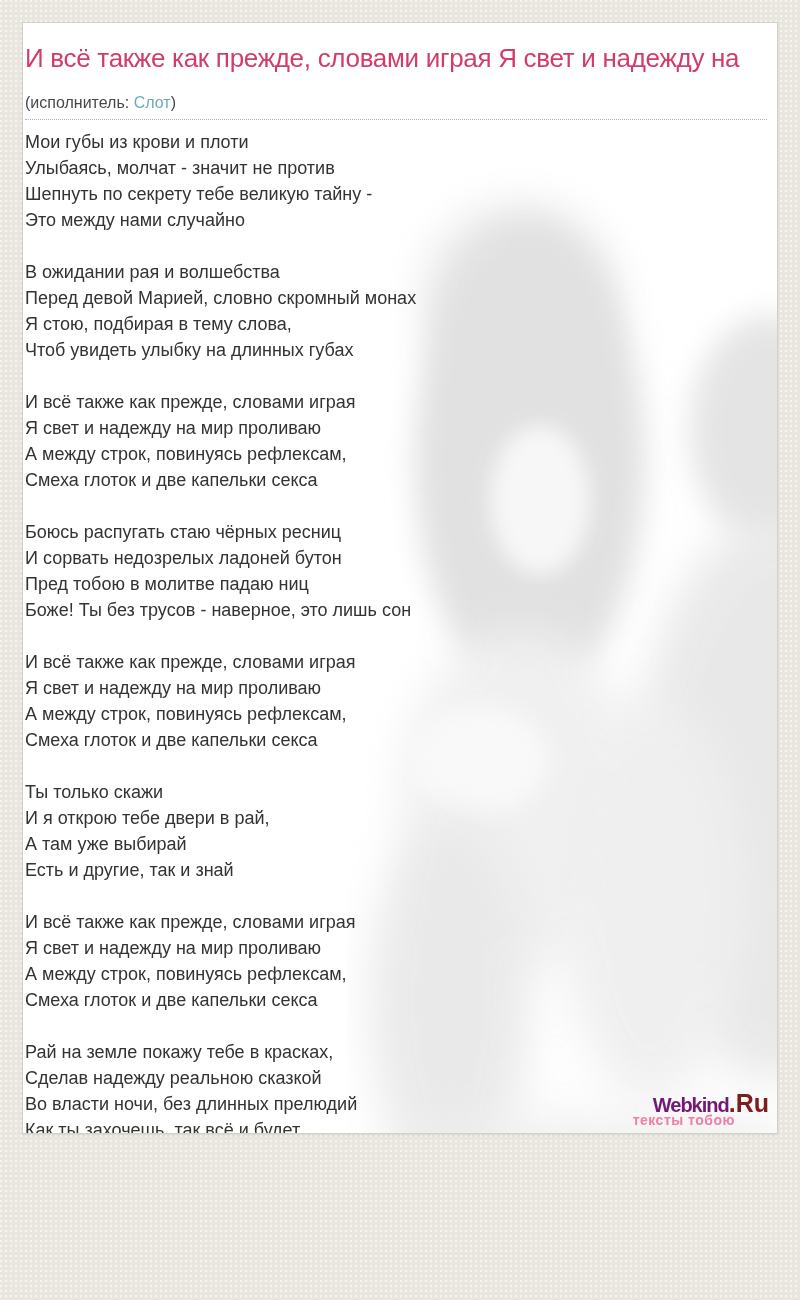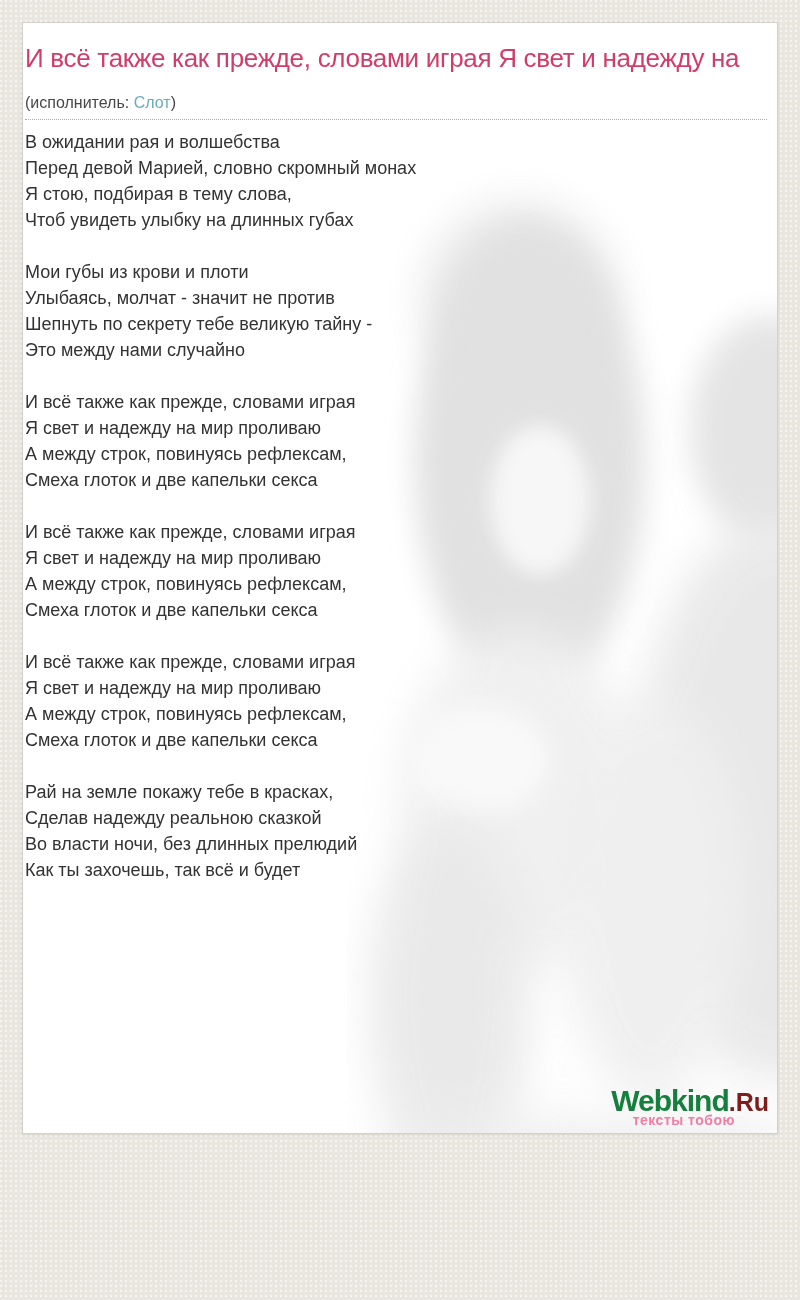--- a/index.html
+++ b/index.html
@@ -76,23 +76,23 @@
   .logo {
     position: absolute;
     right: 8px;
     bottom: 2px;
     z-index: 3;
     text-align: right;
     line-height: 1;
     cursor: pointer;
   }
   .logo-main {
-    font-size: 30px;
+    font-size: 20px;
     font-weight: bold;
-    color: #15803d;
+    color: #701a75;
     letter-spacing: -1px;
   }
   .logo-suffix {
     font-size: 25px;
     font-weight: bold;
     color: #7f1d1d;
   }
   .logo-tagline {
     margin: -3px 34px 4px 0;
     font-size: 14px;
@@ -135,36 +135,44 @@
 
   <div class="header">
     <h1 class="title">И всё также как прежде, словами играя Я свет и надежду на</h1>
     <div class="artist-line">
       <span>(исполнитель:</span>
       <a class="artist-link" href="#">Слот</a><span>)</span>
     </div>
   </div>
 
   <div class="lyrics">
+    <p>Мои губы из крови и плоти
+Улыбаясь, молчат - значит не против
+Шепнуть по секрету тебе великую тайну -
+Это между нами случайно</p>
     <p>В ожидании рая и волшебства
 Перед девой Марией, словно скромный монах
 Я стою, подбирая в тему слова,
 Чтоб увидеть улыбку на длинных губах</p>
-    <p>Мои губы из крови и плоти
-Улыбаясь, молчат - значит не против
-Шепнуть по секрету тебе великую тайну -
-Это между нами случайно</p>
     <p>И всё также как прежде, словами играя
 Я свет и надежду на мир проливаю
 А между строк, повинуясь рефлексам,
 Смеха глоток и две капельки секса</p>
+    <p>Боюсь распугать стаю чёрных ресниц
+И сорвать недозрелых ладоней бутон
+Пред тобою в молитве падаю ниц
+Боже! Ты без трусов - наверное, это лишь сон</p>
     <p>И всё также как прежде, словами играя
 Я свет и надежду на мир проливаю
 А между строк, повинуясь рефлексам,
 Смеха глоток и две капельки секса</p>
+    <p>Ты только скажи
+И я открою тебе двери в рай,
+А там уже выбирай
+Есть и другие, так и знай</p>
     <p>И всё также как прежде, словами играя
 Я свет и надежду на мир проливаю
 А между строк, повинуясь рефлексам,
 Смеха глоток и две капельки секса</p>
     <p>Рай на земле покажу тебе в красках,
 Сделав надежду реальною сказкой
 Во власти ночи, без длинных прелюдий
 Как ты захочешь, так всё и будет</p>
   </div>
 

